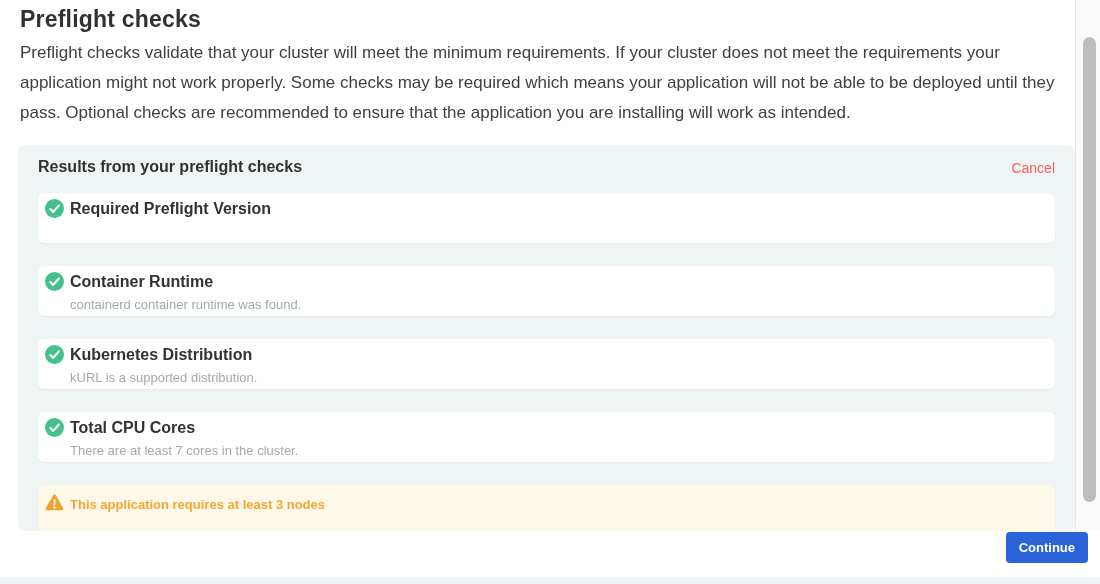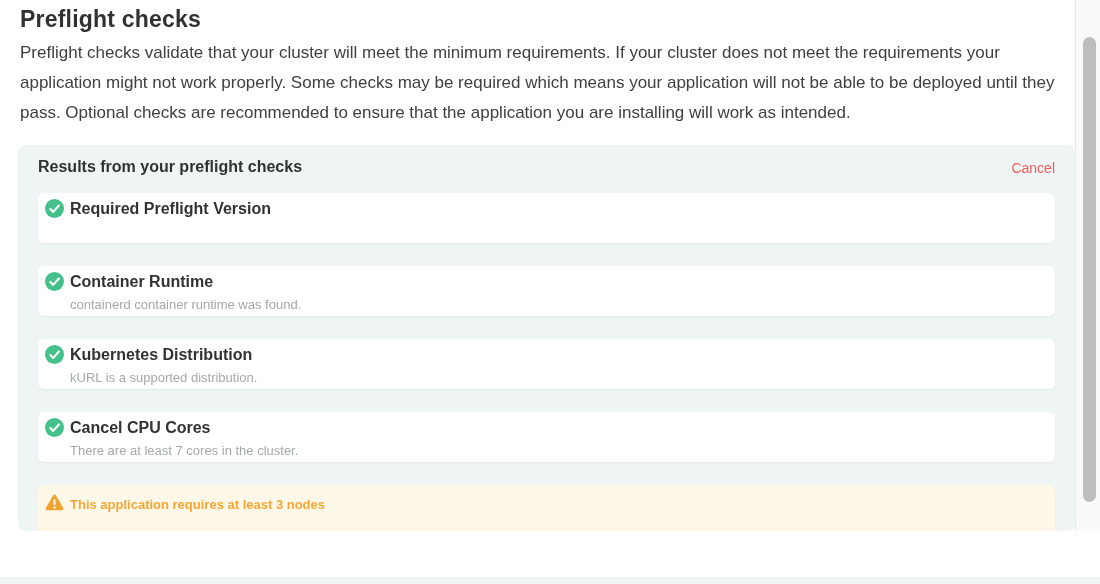--- a/index.html
+++ b/index.html
@@ -124,21 +124,21 @@
   </div>
 
   <div class="card pass">
     <span class="icon icon-pass">
       <svg viewBox="0 0 20 20">
         <circle cx="10" cy="10" r="10" fill="#44c08b"></circle>
         <path d="M5.6 10.6l3 3 6-6.8" stroke="#fff" stroke-width="2.2" fill="none" stroke-linecap="round" stroke-linejoin="round"></path>
       </svg>
     </span>
 
-    <div class="card-title">Cancel CPU Cores</div>
+    <div class="card-title">Total CPU Cores</div>
     <div class="card-msg">There are at least 7 cores in the cluster.</div>
   </div>
 
   <div class="card warn">
 
     <span class="icon icon-warn">
       <svg viewBox="0 0 20 18">
         <path d="M8.6 1.4 L0.9 14.8 a1.6 1.6 0 0 0 1.4 2.4 h15.4 a1.6 1.6 0 0 0 1.4 -2.4 L11.4 1.4 a1.6 1.6 0 0 0 -2.8 0 z" fill="#f0a32f"></path>
         <rect x="9" y="5.6" width="2" height="6.2" rx="1" fill="#fff"></rect>
         <circle cx="10" cy="14.3" r="1.25" fill="#fff"></circle>
@@ -146,16 +146,19 @@
     </span>
     <div class="card-msg">This application requires at least 3 nodes</div>
   </div>
 </div>
   </div>
 
   <div class="scrollbar">
     <div class="scrollbar-thumb"></div>
   </div>
 
+  <div class="footer">
+    <button class="continue-btn">Continue</button>
+  </div>
 
   <div class="bottom-strip"></div>
 
 </div>
 
 </body></html>

